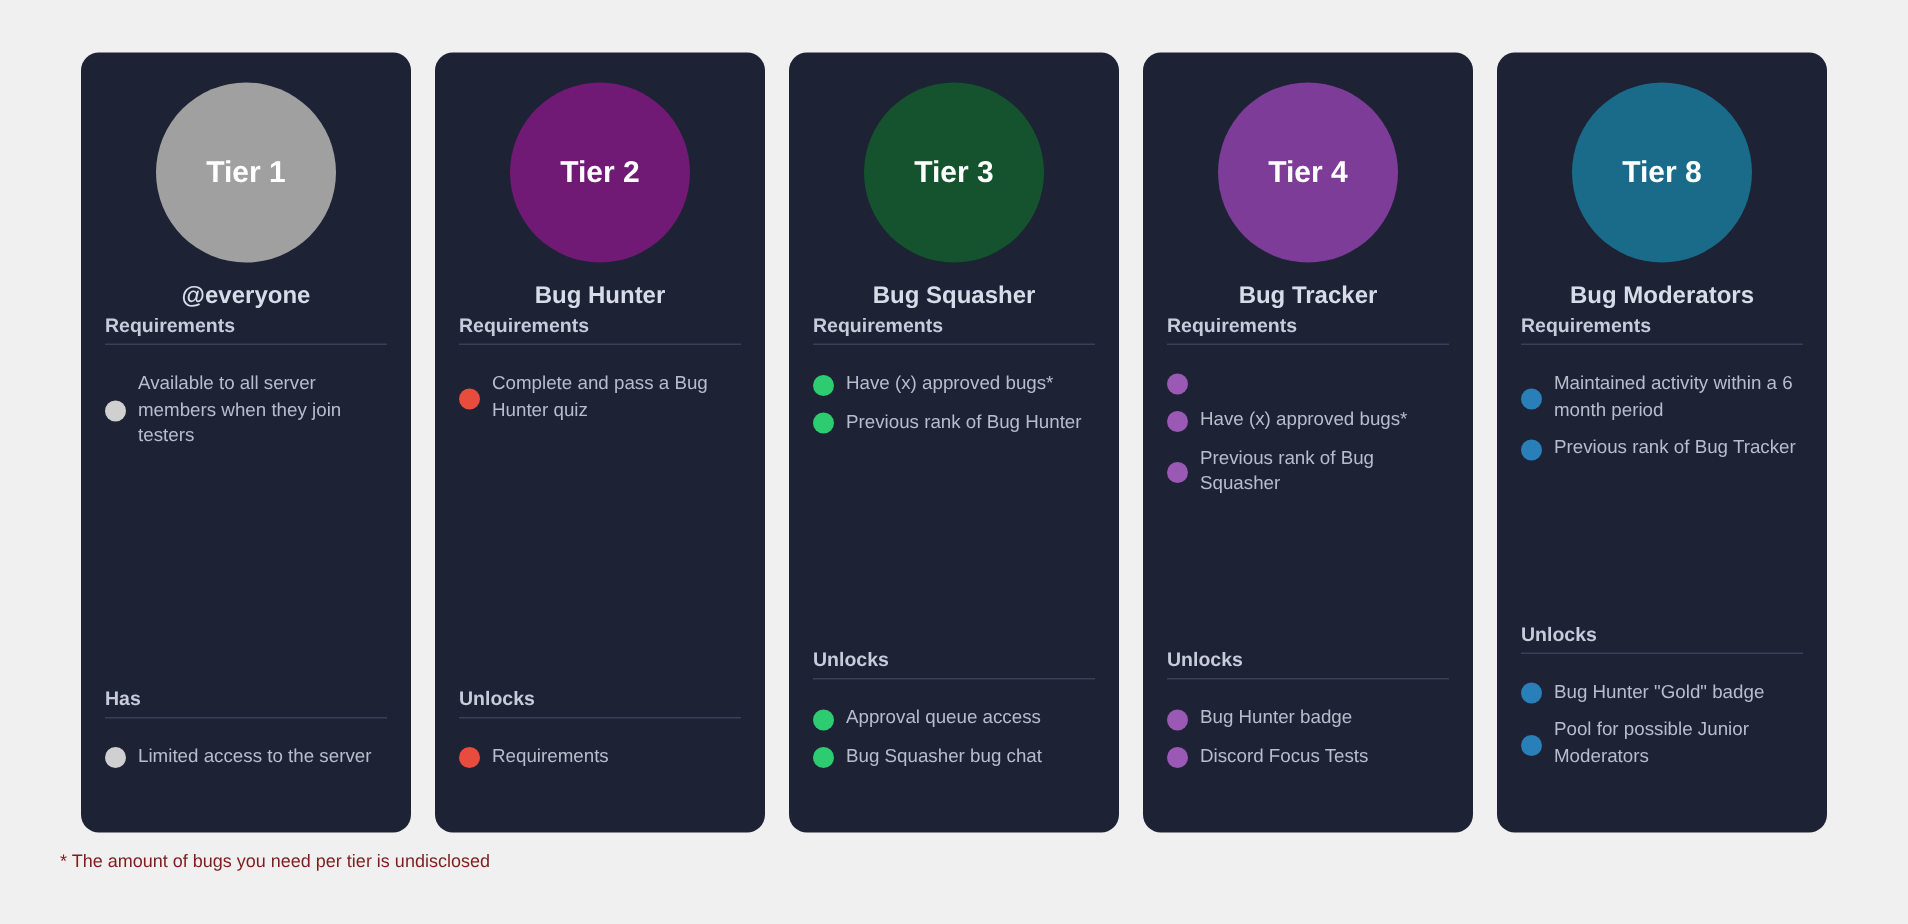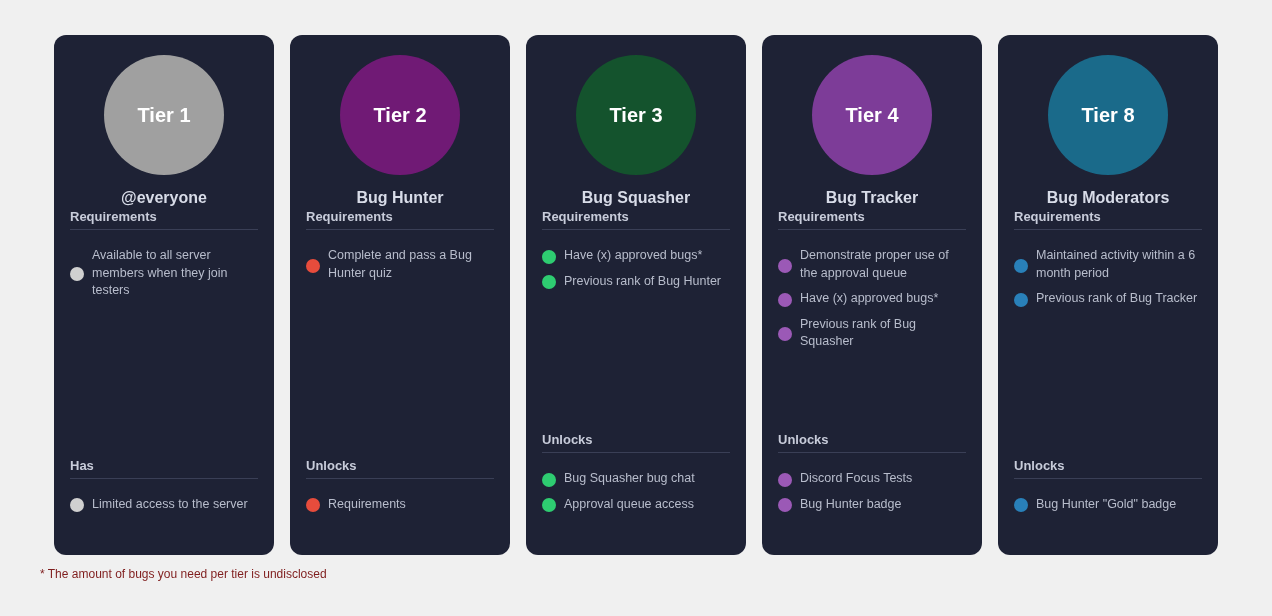--- a/index.html
+++ b/index.html
@@ -138,55 +138,54 @@
         </div>
         <div class="item-row">
           <div class="dot" style="background-color: rgb(46, 204, 113);"></div>
           <span>Previous rank of Bug Hunter</span>
         </div>
       </div>
       <div class="section" style="margin-top: auto;">
         <div class="section-title">Unlocks</div>
         <div class="item-row">
           <div class="dot" style="background-color: rgb(46, 204, 113);"></div>
+          <span>Approval queue access</span>
+        </div>
+        <div class="item-row">
+          <div class="dot" style="background-color: rgb(46, 204, 113);"></div>
           <span>Bug Squasher bug chat</span>
-        </div>
-        <div class="item-row">
-          <div class="dot" style="background-color: rgb(46, 204, 113);"></div>
-          <span>Approval queue access</span>
         </div>
       </div>
     </div>
     <div class="card">
       <div class="tier-circle" style="background-color: rgb(125, 60, 152);">Tier 4</div>
       <div class="tier-name">Bug Tracker</div>
       <div class="section">
         <div class="section-title">Requirements</div>
         <div class="item-row">
           <div class="dot" style="background-color: rgb(155, 89, 182);"></div>
-          <span>Demonstrate proper use of the approval queue</span>
         </div>
         <div class="item-row">
           <div class="dot" style="background-color: rgb(155, 89, 182);"></div>
           <span>Have (x) approved bugs*</span>
         </div>
         <div class="item-row">
           <div class="dot" style="background-color: rgb(155, 89, 182);"></div>
           <span>Previous rank of Bug Squasher</span>
         </div>
       </div>
       <div class="section" style="margin-top: auto;">
         <div class="section-title">Unlocks</div>
         <div class="item-row">
           <div class="dot" style="background-color: rgb(155, 89, 182);"></div>
+          <span>Bug Hunter badge</span>
+        </div>
+        <div class="item-row">
+          <div class="dot" style="background-color: rgb(155, 89, 182);"></div>
           <span>Discord Focus Tests</span>
-        </div>
-        <div class="item-row">
-          <div class="dot" style="background-color: rgb(155, 89, 182);"></div>
-          <span>Bug Hunter badge</span>
         </div>
       </div>
     </div>
     <div class="card">
       <div class="tier-circle" style="background-color: rgb(26, 106, 138);">Tier 8</div>
       <div class="tier-name">Bug Moderators</div>
       <div class="section">
         <div class="section-title">Requirements</div>
         <div class="item-row">
           <div class="dot" style="background-color: rgb(41, 128, 185);"></div>
@@ -195,17 +194,21 @@
         <div class="item-row">
           <div class="dot" style="background-color: rgb(41, 128, 185);"></div>
           <span>Previous rank of Bug Tracker</span>
         </div>
       </div>
       <div class="section" style="margin-top: auto;">
         <div class="section-title">Unlocks</div>
         <div class="item-row">
           <div class="dot" style="background-color: rgb(41, 128, 185);"></div>
           <span>Bug Hunter "Gold" badge</span>
+        </div>
+        <div class="item-row">
+          <div class="dot" style="background-color: rgb(41, 128, 185);"></div>
+          <span>Pool for possible Junior Moderators</span>
         </div>
       </div>
     </div>
   </div>
 <div class="footnote">* The amount of bugs you need per tier is undisclosed</div>
 
 </body></html>

